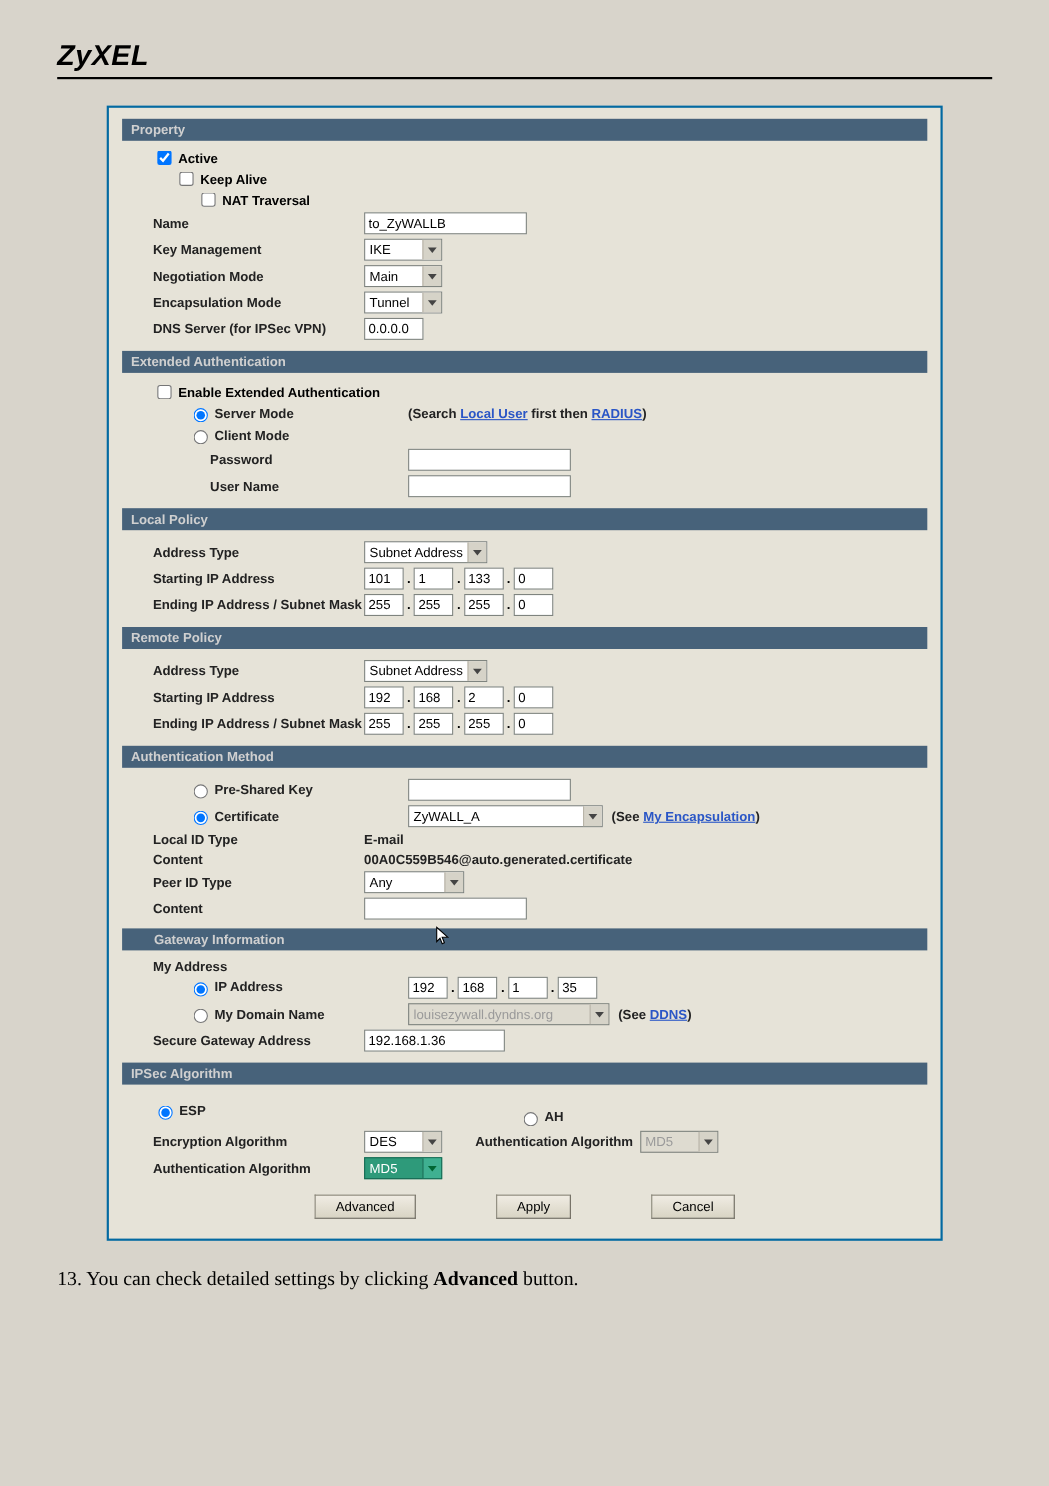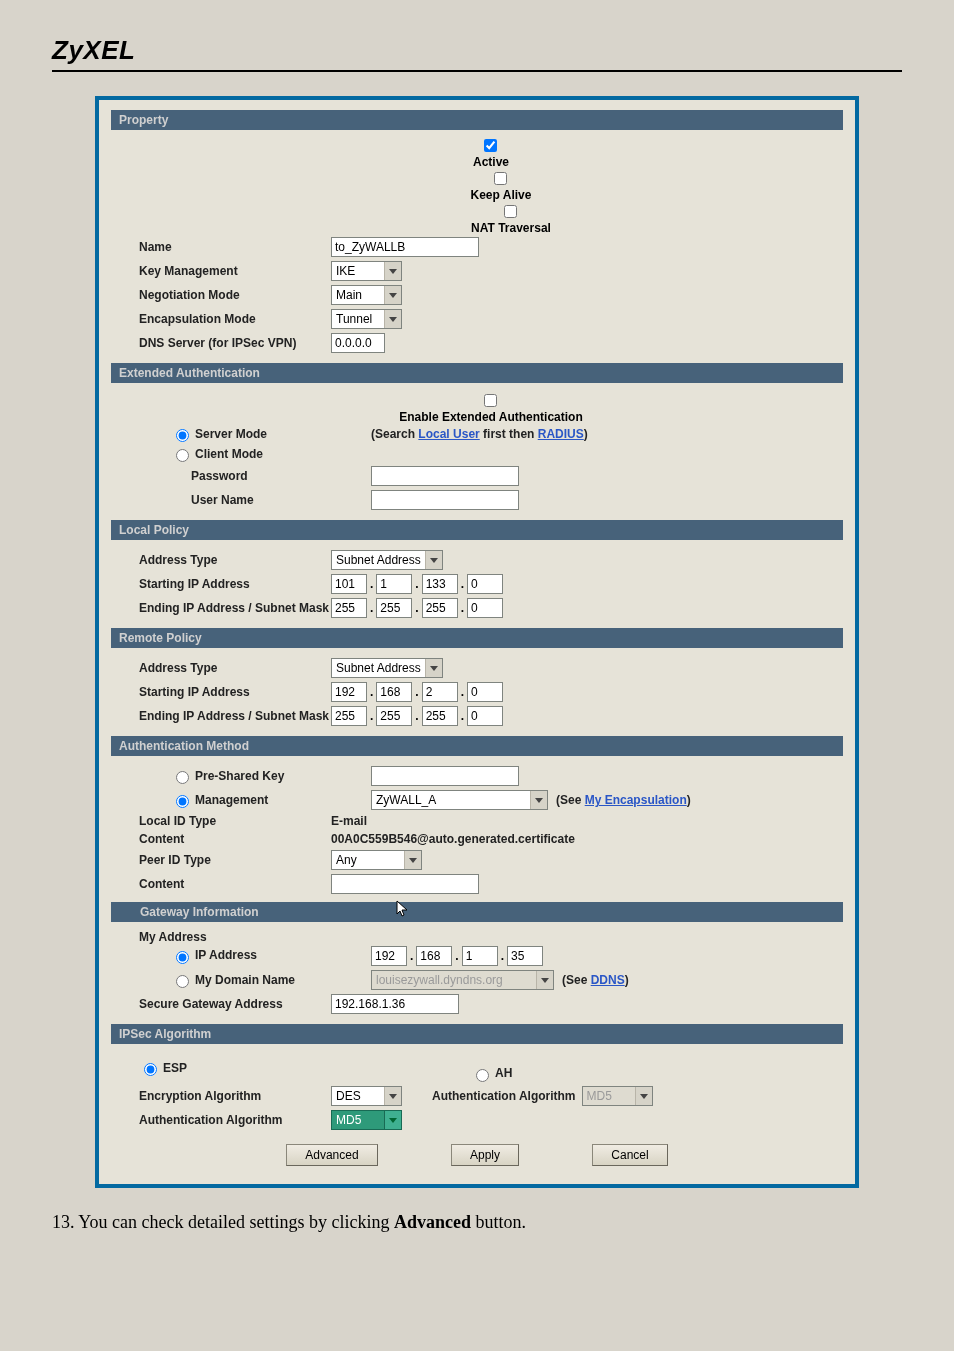--- a/index.html
+++ b/index.html
@@ -24,21 +24,21 @@
   }
   .brand-rule {
     border: none;
     border-top: 2px solid #000;
     margin: 0 0 24px 0;
   }
   .panel {
     margin: 0 auto;
     width: 756px;
     background: #e6e3d8;
-    border: 4px solid #0369a1;
+    border: 2px solid #0369a1;
     padding: 0;
   }
   .panel-inner {
     padding: 10px 12px 14px 12px;
   }
   .section-hdr {
     background: #47627a;
     color: #d0d0d0;
     font-weight: bold;
     font-size: 12px;
@@ -140,21 +140,21 @@
   .ip-group { display:flex; align-items:center; }
   .ip-group .txt { text-align:right; }
   .my-cert-wrap { display:flex; align-items:center; gap:8px;}
   .footer-text {
     font-family: "Times New Roman", serif;
     font-size: 18px;
     margin-top: 24px;
     color:#000;
   }
   .footer-text .bold { font-weight: bold; }
-  .cb-row { padding-left: 28px; display:flex; align-items:center; font-weight:bold;flex-direction:column; }
+  .cb-row { padding-left: 28px; display:flex; align-items:center; font-weight:bold; }
   .cb-row.indent2 { padding-left:48px;}
   .cb-row.indent3 { padding-left:68px;}
   .my-addr-blk{padding-left:28px;}
 </style>
 </head>
 <body>
 
 <div class="page-wrap">
   <div class="brand">ZyXEL</div>
   <hr class="brand-rule">
@@ -339,21 +339,21 @@
       <div class="row indent2">
         <div style="display:flex;align-items:center;width:200px;">
           <input type="radio" class="rad" style="">
           <span class="note-txt">Pre-Shared Key</span>
         </div>
         <div class="field"><input class="txt w140" style=""></div>
       </div>
       <div class="row indent2">
         <div style="display:flex;align-items:center;width:200px;">
           <input type="radio" class="rad" checked="" style="">
-          <span class="note-txt">Management</span>
+          <span class="note-txt">Certificate</span>
         </div>
         <div class="field my-cert-wrap">
           <span class="select" style="min-width:170px;">
             <span class="sel-txt" style="min-width:150px;">ZyWALL_A</span>
             <span class="sel-btn">
                 <span class="caret"></span>
               </span>
           </span>
           <span class="note-txt">
             <span>(See </span><span class="linklike">My Encapsulation</span><span>)</span>

